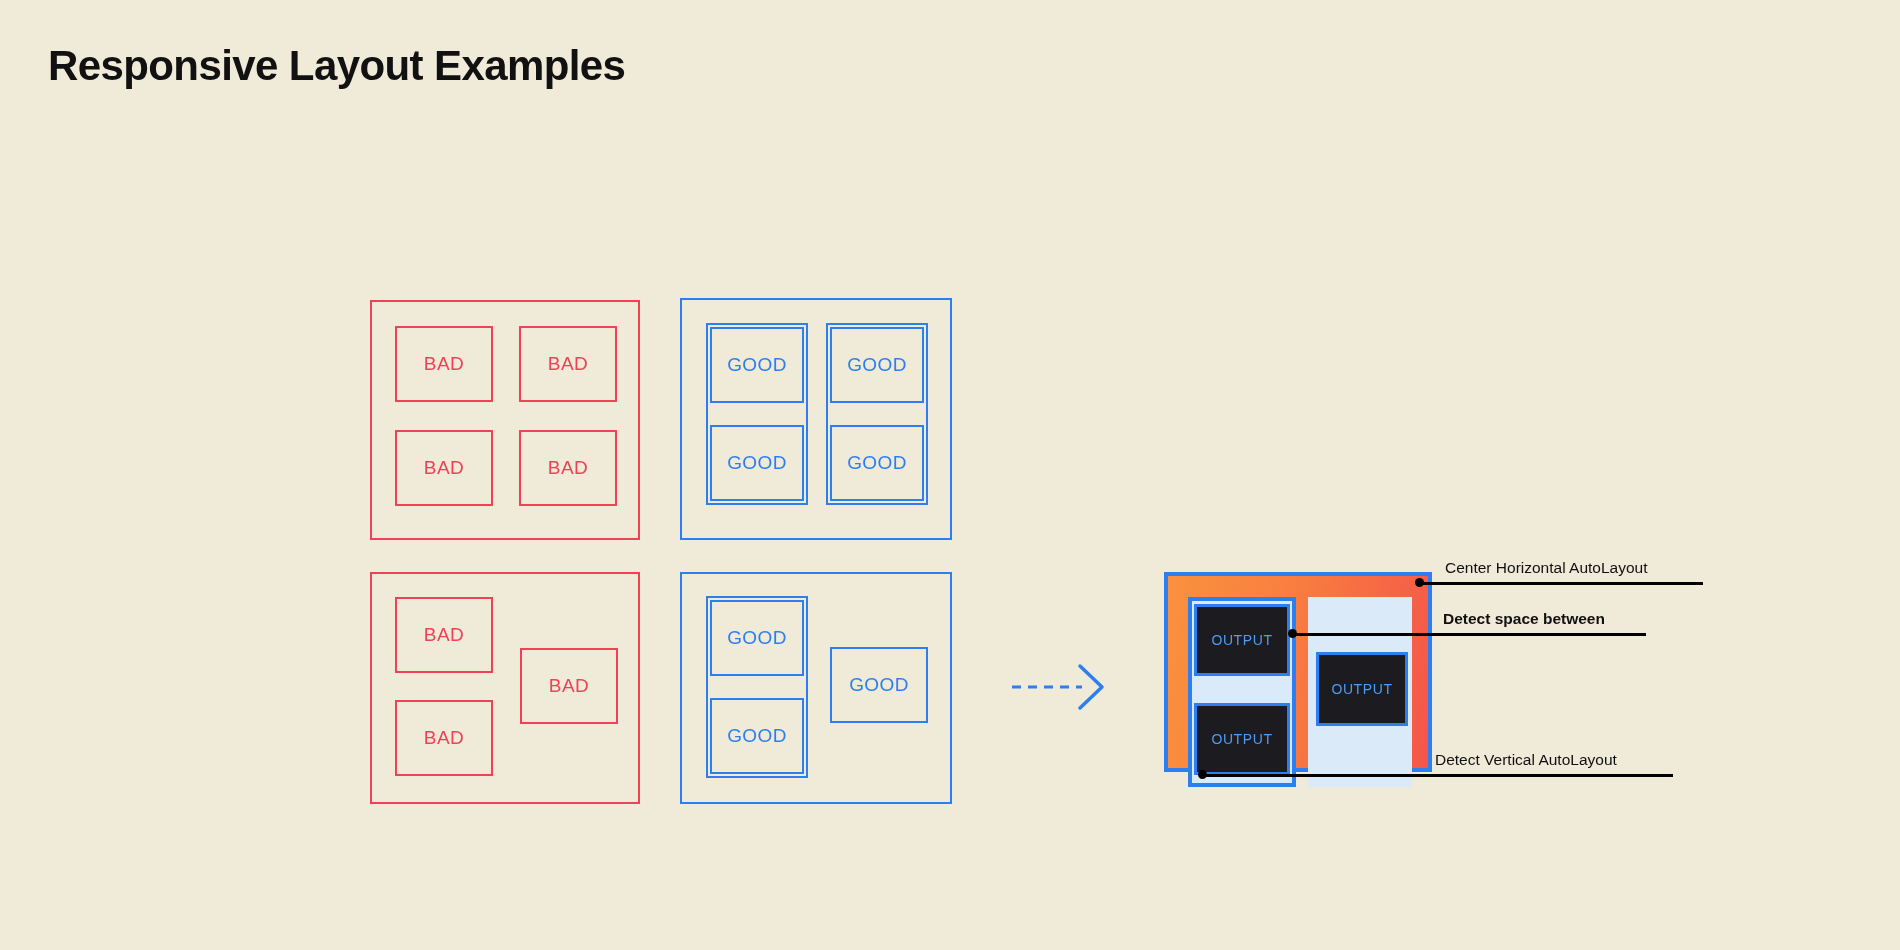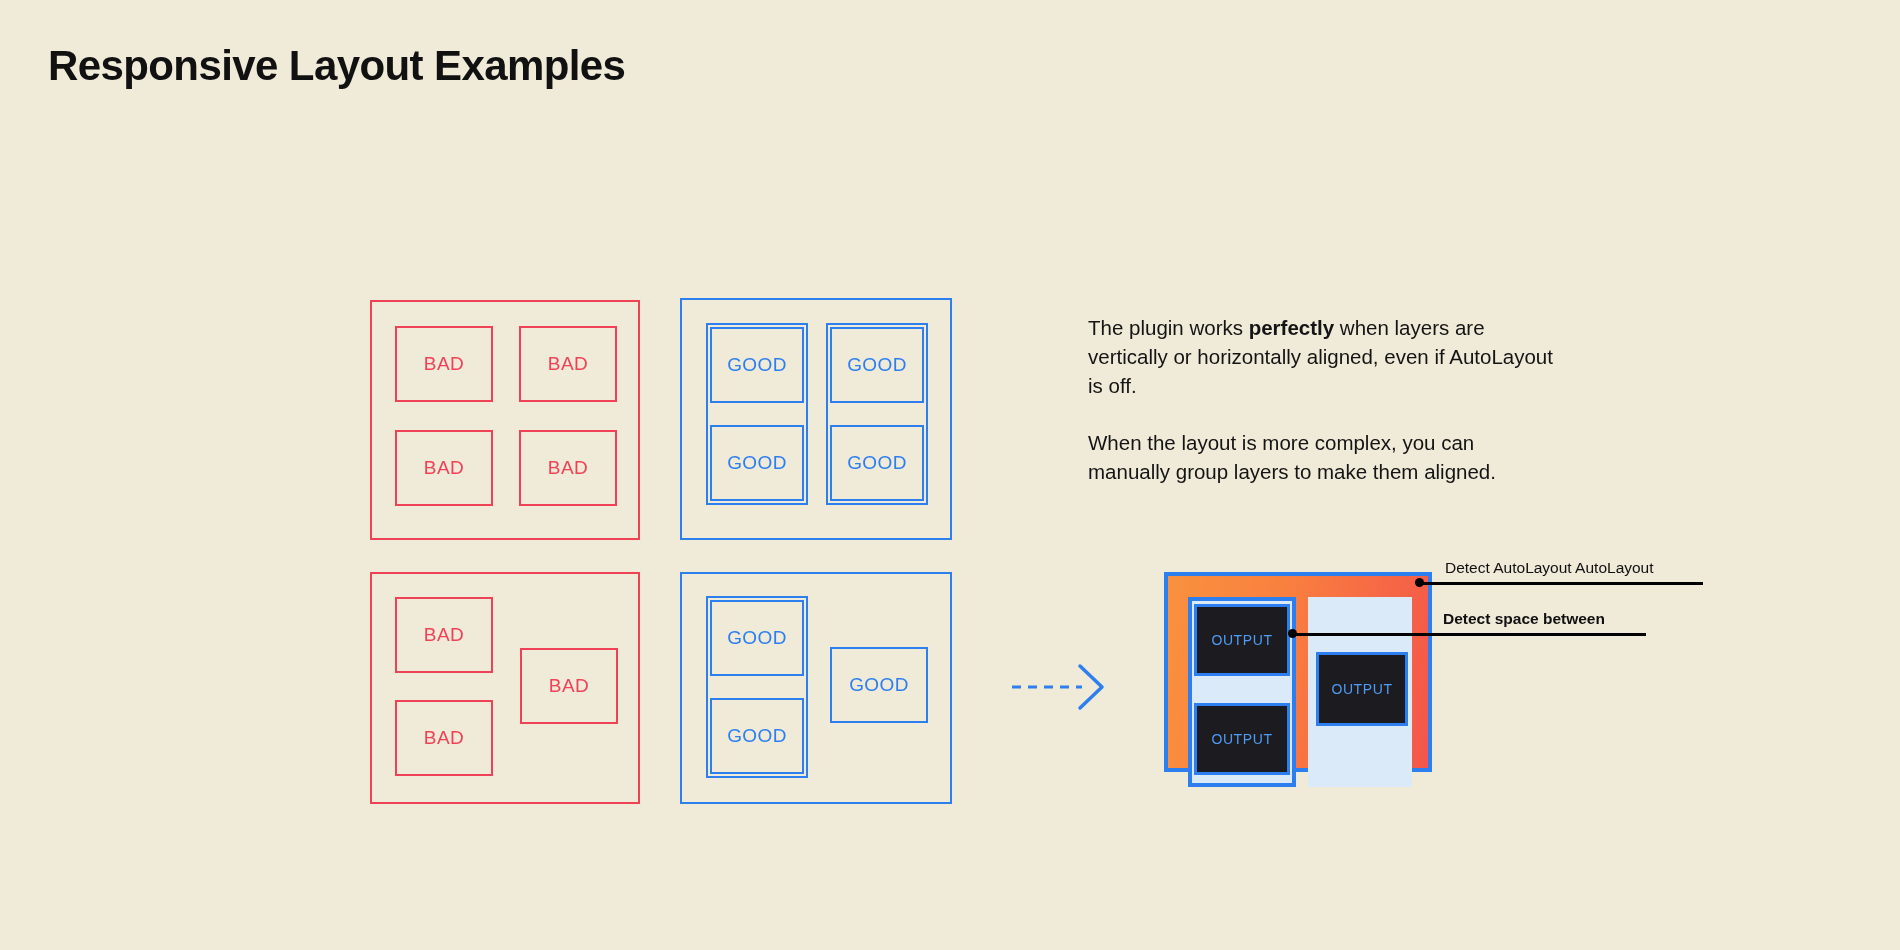--- a/index.html
+++ b/index.html
@@ -130,52 +130,51 @@
   <div class="frame good" style="left:680px; top:572px; width:272px; height:232px;">
     <div class="frame-outer"></div>
 
     <div class="group-ring" style="left:26px; top:24px; width:102px; height:182px;"></div>
     <div class="cell good" style="left:30px; top:28px; width:94px; height:76px;">GOOD</div>
     <div class="cell good" style="left:30px; top:126px; width:94px; height:76px;">GOOD</div>
 
     <div class="cell good" style="left:150px; top:75px; width:98px; height:76px;">GOOD</div>
   </div>
 
-  <div class="copy" style="left:1088px; top:313px;">
-    <p>
-      <span>The plugin works </span><b>perfectly</b><span> when layers are vertically or horizontally aligned, even if AutoLayout is off.</span>
-    </p>
-    <p>When the layout is more complex, you can manually group layers to make them aligned.</p>
-  </div>
 
   <div class="arrow" style="left:1010px; top:662px; width:96px; height:50px;">
     <svg width="96" height="50" viewBox="0 0 96 50">
       <line x1="2" y1="25" x2="72" y2="25" stroke="#2d7ff0" stroke-width="3" stroke-dasharray="9 7"></line>
       <polyline points="70,4 92,25 70,46" fill="none" stroke="#2d7ff0" stroke-width="3.5" stroke-linecap="round" stroke-linejoin="round"></polyline>
     </svg>
   </div>
 
   <div class="mockup" style="left:1164px; top:572px; width:268px; height:200px;text-align:center;">
     <div class="mockup-border"></div>
 
     <div class="panel ringed" style="left:24px; top:25px; width:108px; height:190px;"></div>
     <div class="out-box" style="left:30px; top:32px; width:96px; height:72px;">OUTPUT</div>
     <div class="out-box" style="left:30px; top:131px; width:96px; height:72px;">OUTPUT</div>
 
     <div class="panel" style="left:144px; top:25px; width:104px; height:190px;"></div>
     <div class="out-box" style="left:152px; top:80px; width:92px; height:74px;">OUTPUT</div>
   </div>
 
   <div class="callout" style="left:1415px; top:560px; width:300px; height:34px;">
-    <div class="lbl" style="left:30px; top:0px;">Detect AutoLayout AutoLayout</div>
+    <div class="lbl" style="left:30px; top:0px;">Center Horizontal AutoLayout</div>
     <div class="rule" style="left:5px; top:22px; width:283px;"></div>
     <div class="dot" style="left:0px; top:18px;"></div>
   </div>
 
   <div class="callout" style="left:1288px; top:611px; width:350px; height:34px;font-weight:bold;">
     <div class="lbl" style="left:155px; top:0px;">Detect space between</div>
     <div class="rule" style="left:5px; top:22px; width:353px;"></div>
     <div class="dot" style="left:0px; top:18px;"></div>
   </div>
 
 
+  <div class="callout" style="left:1198px; top:752px; width:470px; height:34px;">
+    <div class="lbl" style="left:237px; top:0px;">Detect Vertical AutoLayout</div>
+    <div class="rule" style="left:5px; top:22px; width:470px;"></div>
+    <div class="dot" style="left:0px; top:18px;"></div>
+  </div>
 
 </div>
 
 </body></html>

